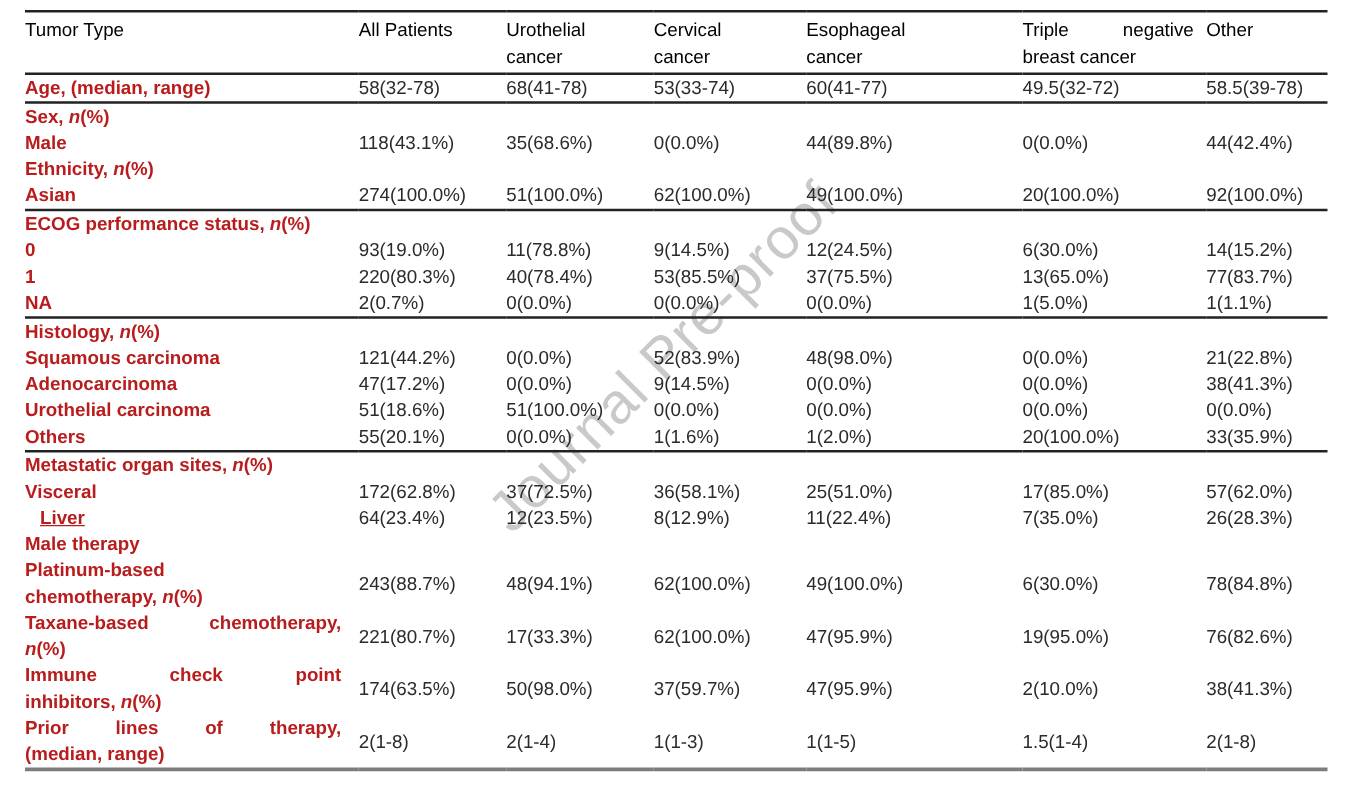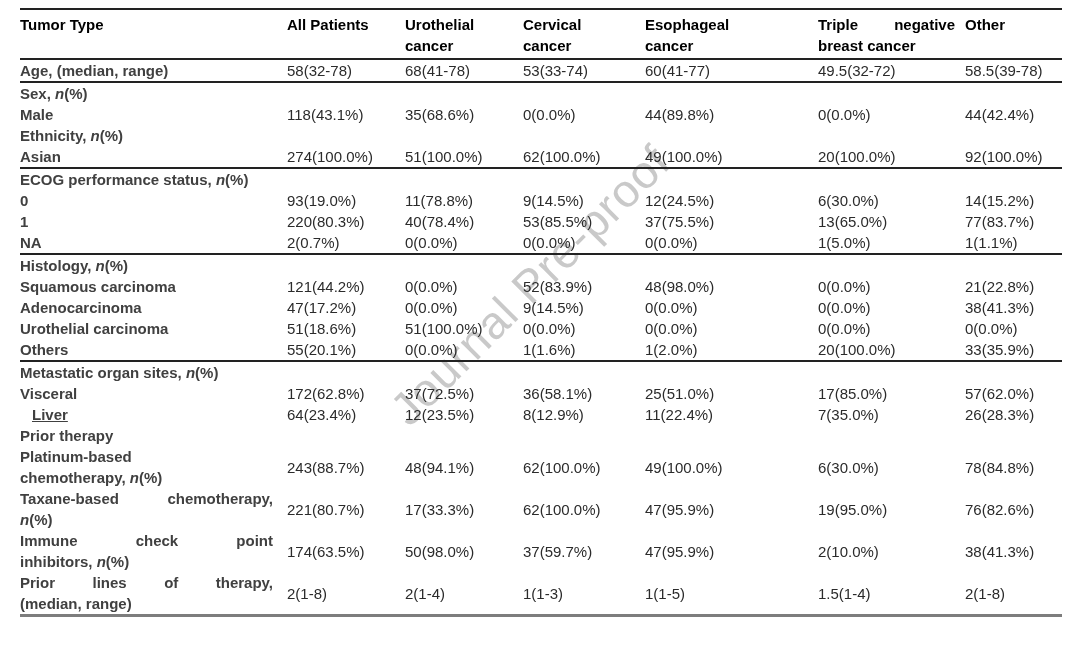--- a/index.html
+++ b/index.html
@@ -41,32 +41,32 @@
     background: transparent;
   }
   th, td {
     padding: 0;
     text-align: left;
     font-size: 15px;
     overflow: hidden;
   }
   th {
     vertical-align: top;
-    font-weight: bold;
+    font-weight: normal;
     color: #000000;
     line-height: 19px;
     padding: 4px 10px 2px 0;
     border-bottom: 2px solid #222222;
   }
   td {
     vertical-align: middle;
   }
   td.label-cell {
     font-weight: bold;
-    color: #404040;
+    color: #b91c1c;
     padding-right: 14px;
   }
   td.label-cell.indent .cell-line {
     padding-left: 12px;
     text-decoration: underline;
   }
   td.value-cell {
     font-weight: normal;
     color: #2b2b2b;
   }
@@ -514,21 +514,21 @@
           </td>
           <td class="value-cell">
             <div class="cell-line">7(35.0%)</div>
           </td>
           <td class="value-cell">
             <div class="cell-line">26(28.3%)</div>
           </td>
         </tr>
         <tr>
           <td class="label-cell">
-            <div class="cell-line">Prior therapy</div>
+            <div class="cell-line">Male therapy</div>
           </td>
           <td class="value-cell">
             <div class="cell-line"></div>
           </td>
           <td class="value-cell">
             <div class="cell-line"></div>
           </td>
           <td class="value-cell">
             <div class="cell-line"></div>
           </td>

